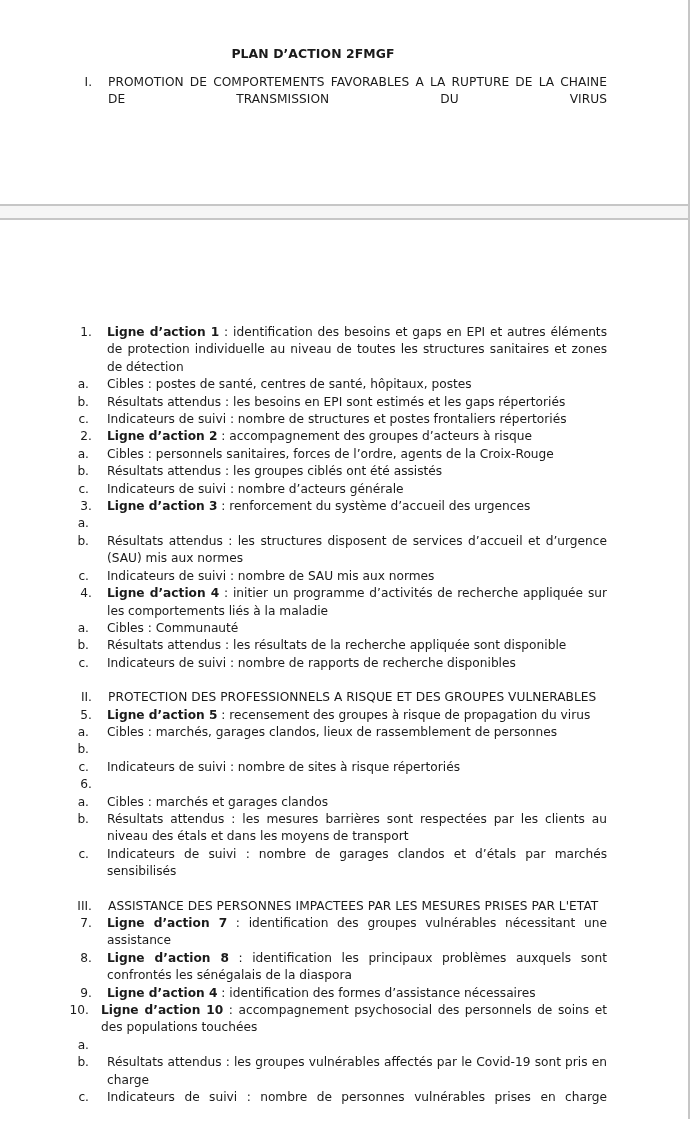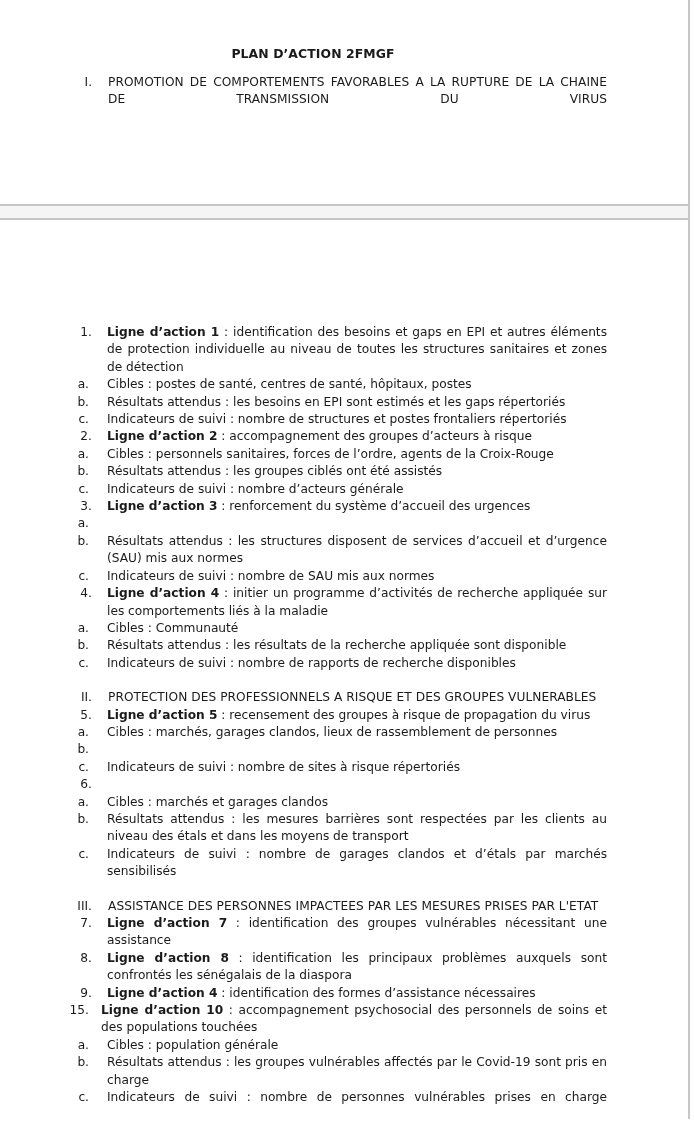--- a/index.html
+++ b/index.html
@@ -253,26 +253,25 @@
         </div>
         <div class="row row-num">
           <span class="marker">8.</span>
           <span class="body-text"><b>Ligne d’action 8</b><span> : identification les principaux problèmes auxquels sont confrontés les sénégalais de la diaspora</span></span>
         </div>
         <div class="row row-num">
           <span class="marker">9.</span>
           <span class="body-text"><b>Ligne d’action 4</b><span> : identification des formes d’assistance nécessaires</span></span>
         </div>
         <div class="row row-num wide">
-          <span class="marker">15.</span>
+          <span class="marker">10.</span>
           <span class="body-text"><b>Ligne d’action 10</b><span> : accompagnement psychosocial des personnels de soins et des populations touchées</span></span>
         </div>
         <div class="row row-let">
           <span class="marker">a.</span>
-          <span class="body-text"><span>Cibles : population générale</span></span>
         </div>
         <div class="row row-let">
           <span class="marker">b.</span>
           <span class="body-text"><span>Résultats attendus : les groupes vulnérables affectés par le Covid-19 sont pris en charge</span></span>
         </div>
         <div class="row row-let">
           <span class="marker">c.</span>
           <span class="body-text"><span>Indicateurs de suivi : nombre de personnes vulnérables prises en charge</span></span>
         </div>
       </div>

